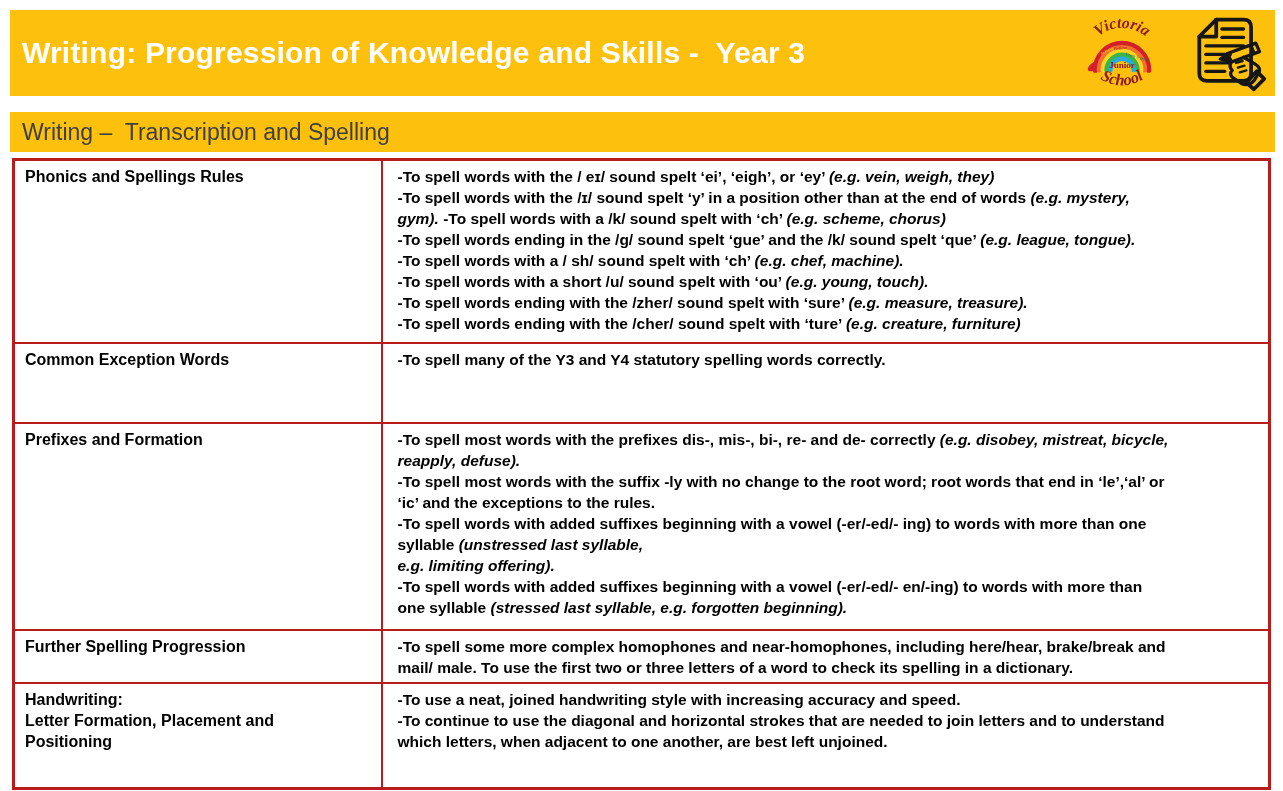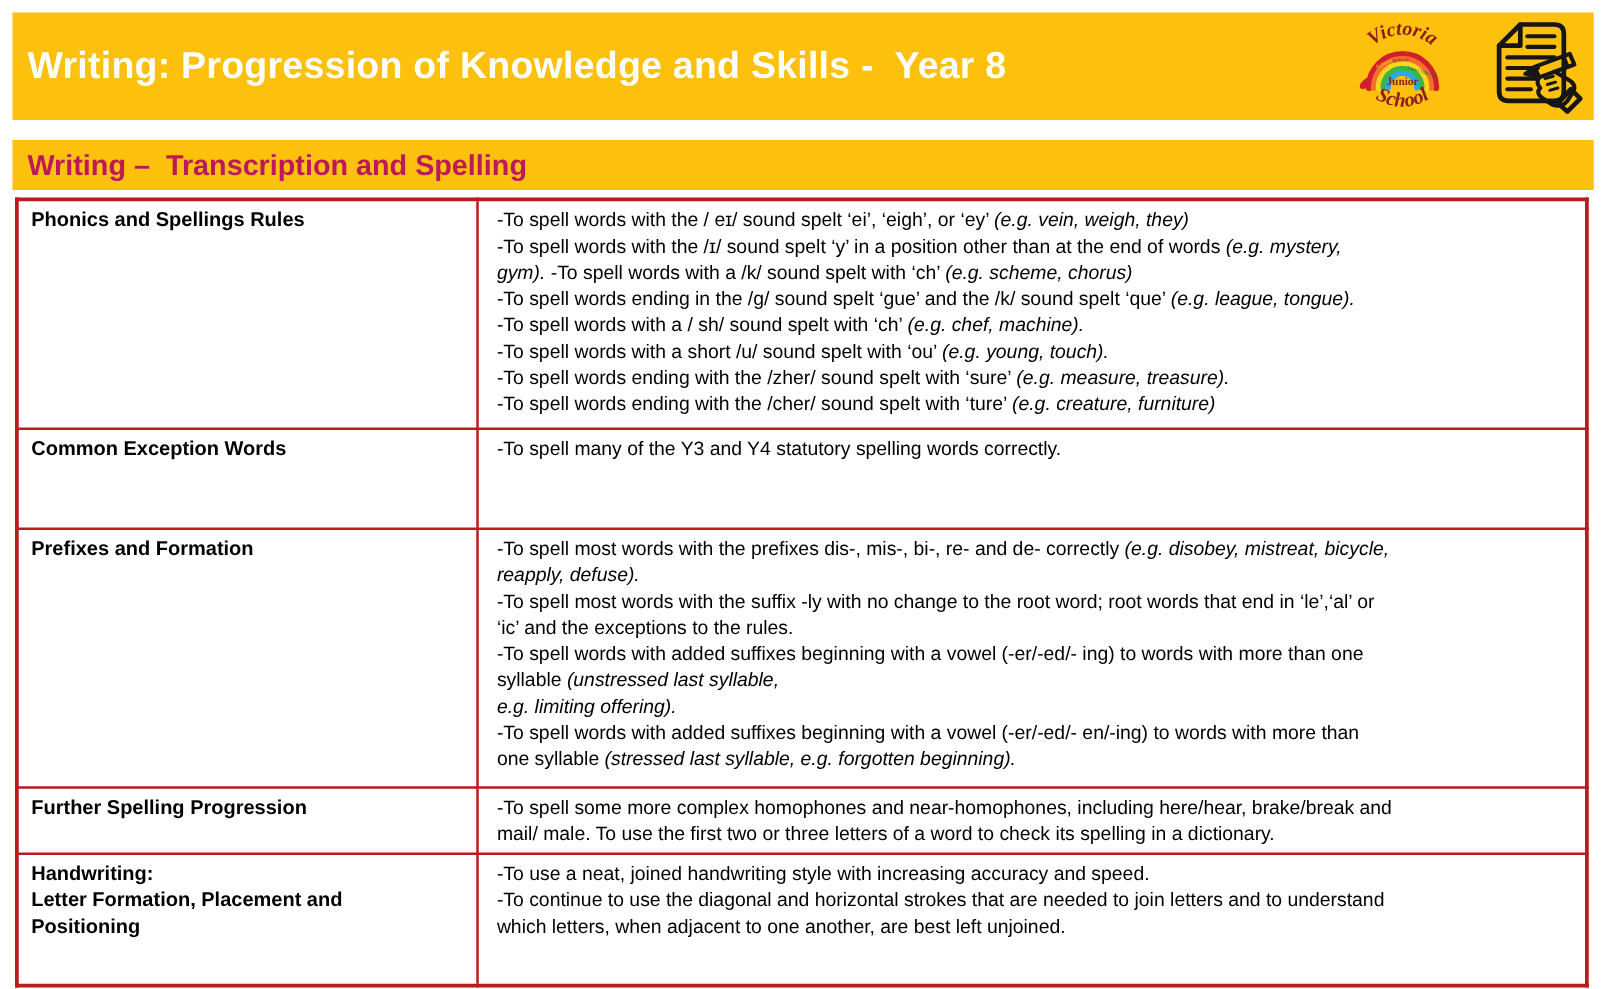--- a/index.html
+++ b/index.html
@@ -22,29 +22,29 @@
   }
   .logo-box { width:86px; height:84px; flex:0 0 auto; margin-right:22px; }
   .write-icon-box { width:82px; height:80px; flex:0 0 auto; }
 
   
   .section-bar {
     margin:16px 8px 0 10px; height:40px;
     display:flex; align-items:center; padding-left:12px;
   }
   .section-title {
-    font-size:23px; font-weight:bold; color:#be185d; white-space:pre;
+    font-size:23px; font-weight:normal; color:#404040; white-space:pre;
   }
 
   
   table.curriculum {
     margin:6px 0 0 12px; width:1259px;
     border-collapse:collapse; table-layout:fixed;
   }
-  table.curriculum, table.curriculum td { border:2px solid #b91c1c; }
+  table.curriculum, table.curriculum td { border:2px solid #b91c1c;font-weight:bold; }
   table.curriculum { border-width:3px; }
   td { vertical-align:top; }
   td.cell-heading {
     width:368px; padding:5px 8px 4px 10px;
     font-size:16px; font-weight:bold; line-height:21px;
     white-space:pre-line;
   }
   td.cell-content {
     padding:5px 10px 4px 15px;
     font-size:15.5px; line-height:21px;
@@ -56,21 +56,21 @@
   tr.row-2 td { height:207px; }
   tr.row-3 td { height:50px;  }
   tr.row-4 td { height:106px; }
 
   svg text { font-family:"Liberation Serif", serif; }
 </style>
 </head>
 <body>
 
 <div class="header-bar" style="background-color: rgb(253, 192, 12);">
-  <div class="header-title">Writing: Progression of Knowledge and Skills -  Year 8</div>
+  <div class="header-title">Writing: Progression of Knowledge and Skills -  Year 3</div>
 
   <div class="logo-box">
     <svg viewBox="0 0 88 88" width="86" height="84">
       <defs>
         <path id="arcTop" d="M 7 47 A 38 38 0 0 1 81 47"></path>
         <path id="arcBottom" d="M 9 59 A 42 42 0 0 0 79 59"></path>
       </defs>
 
       <g fill="none" stroke-linecap="round">
         <ellipse cx="14" cy="58" rx="7" ry="3.5" transform="rotate(-38 14 58)" fill="#D21F2B" stroke="none"></ellipse>

